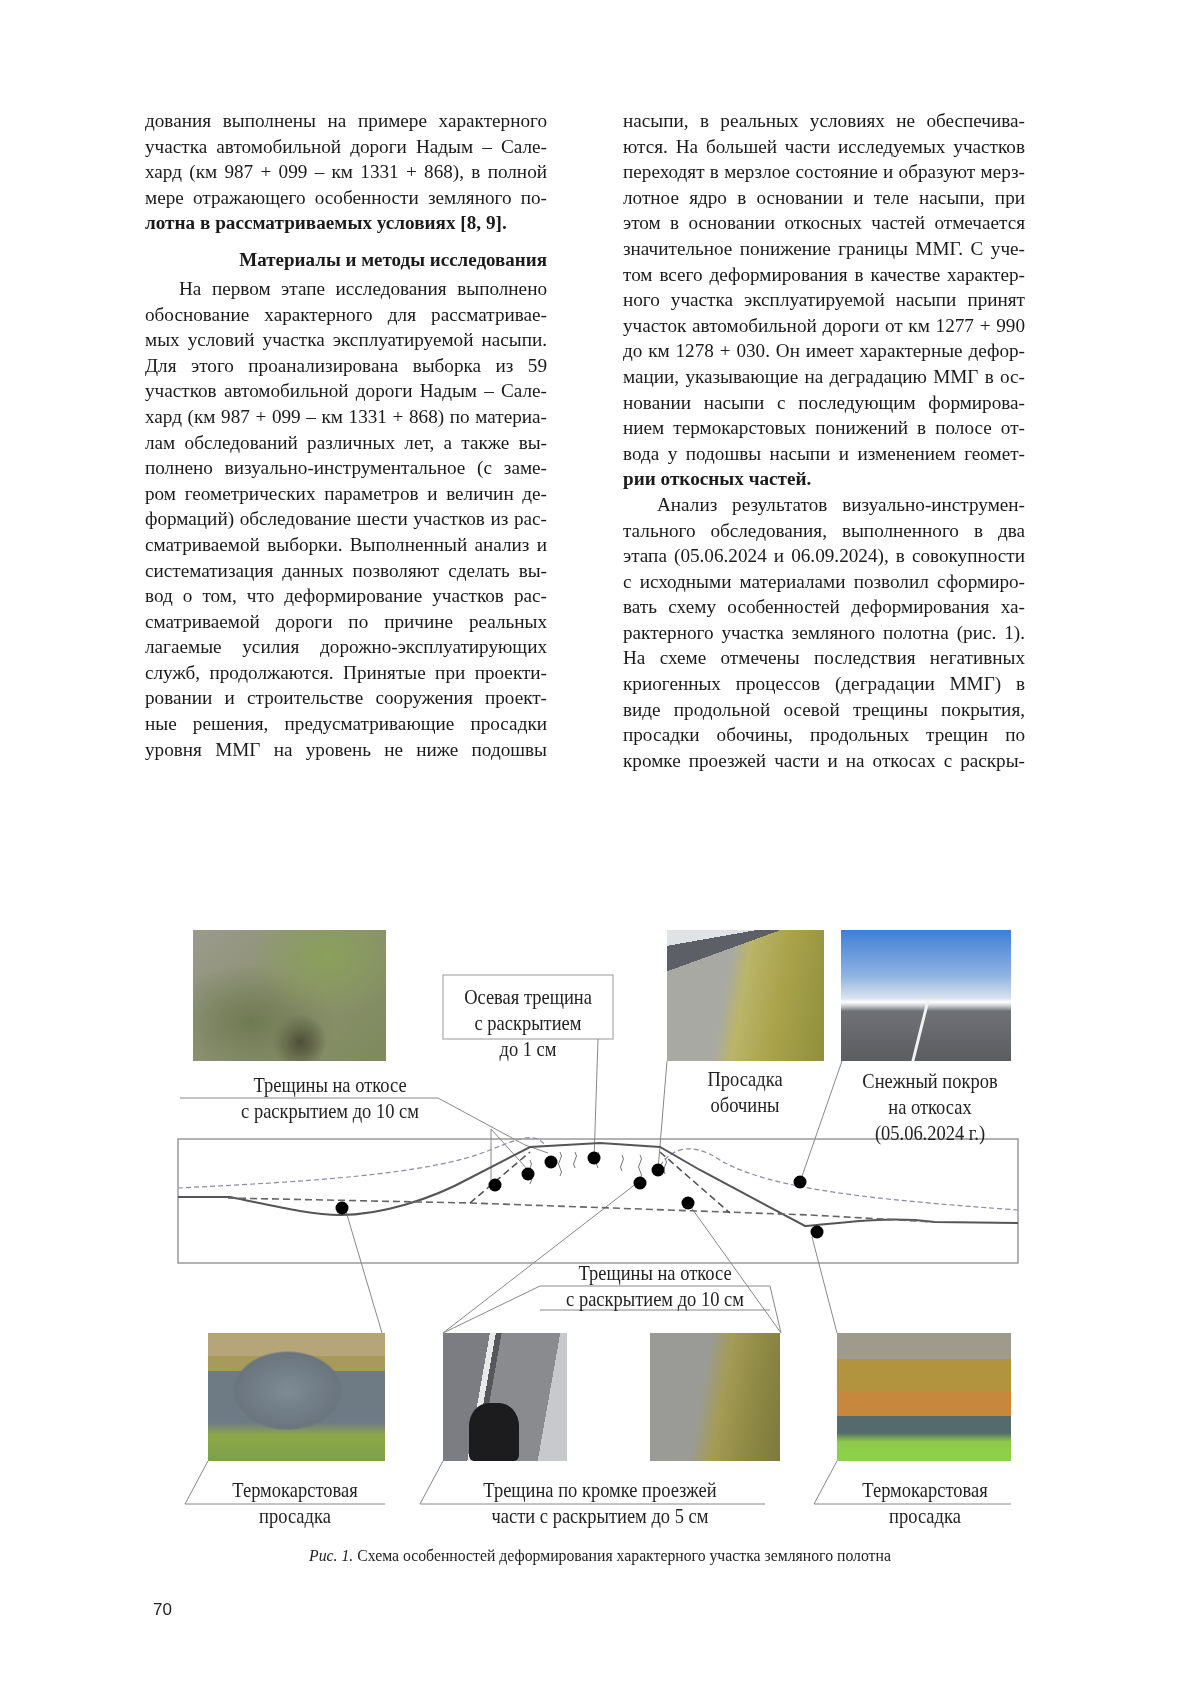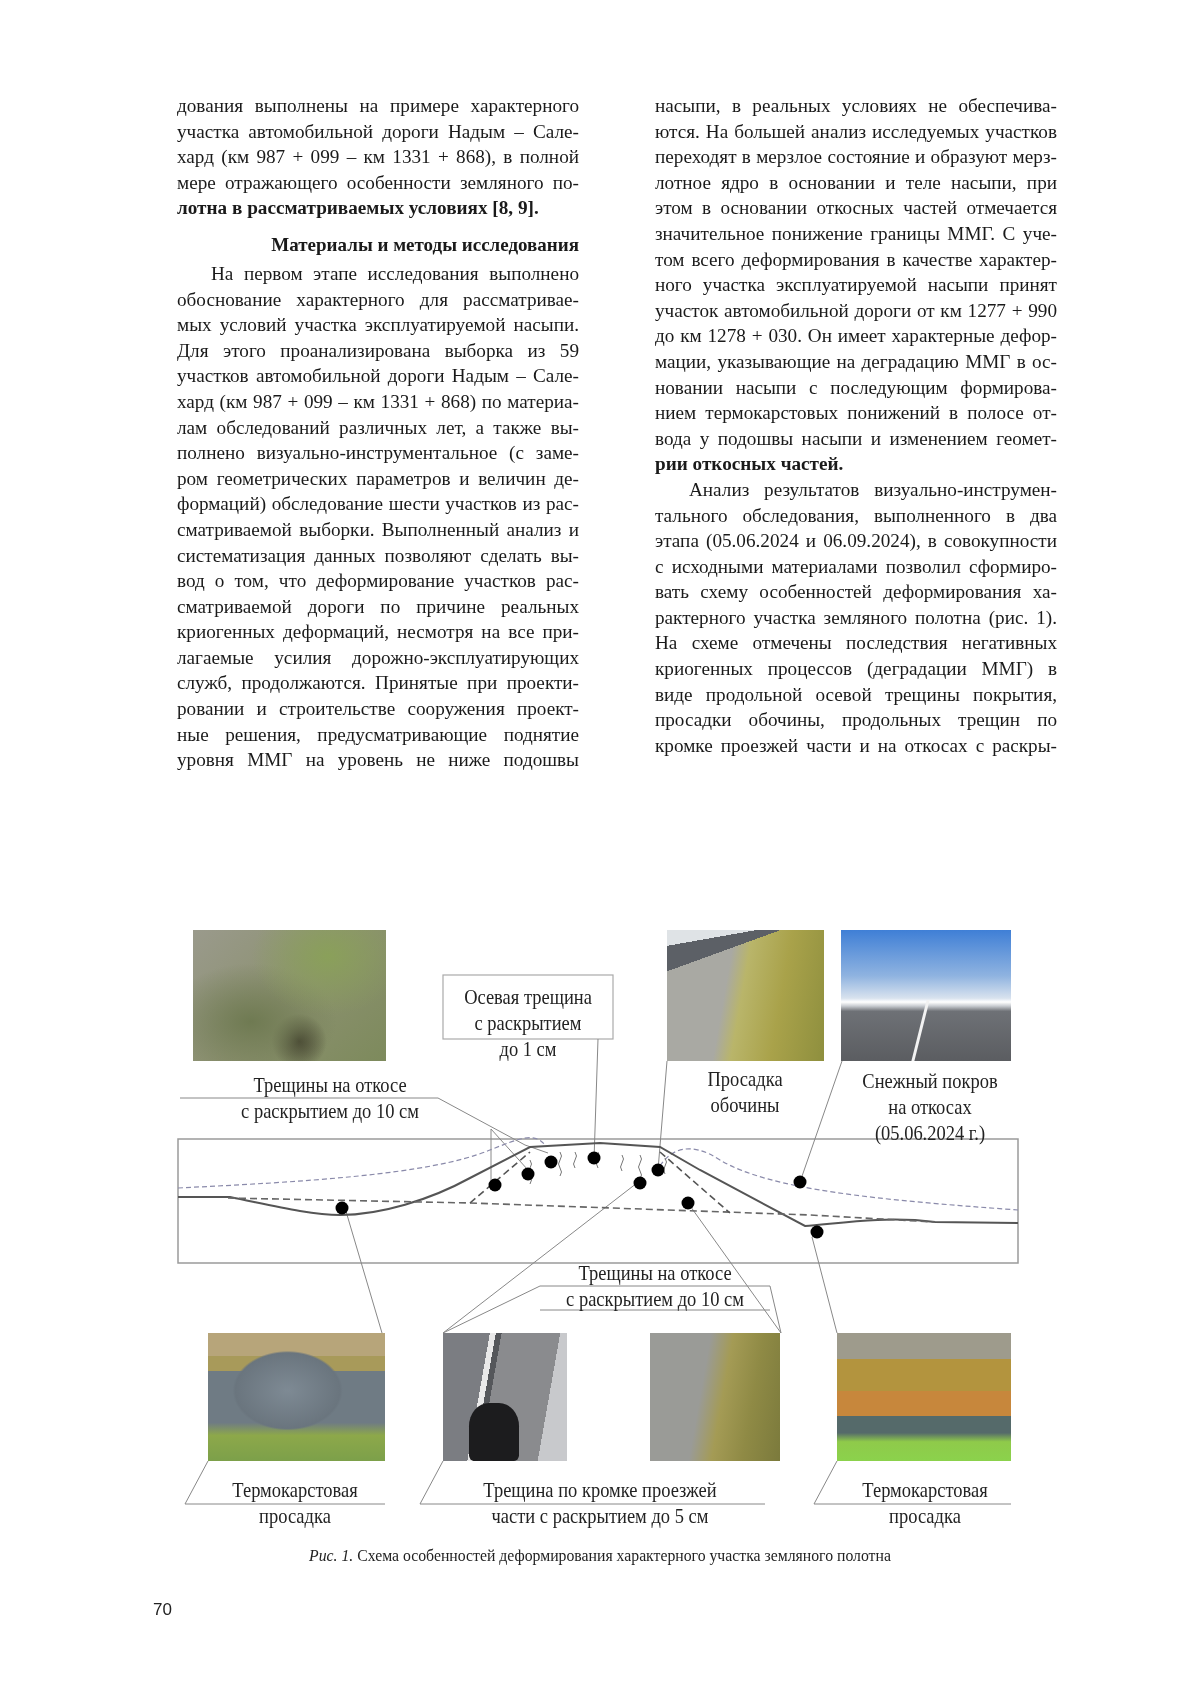--- a/index.html
+++ b/index.html
@@ -1,17 +1,17 @@
 <!DOCTYPE html>
 <html><head>
 <meta charset="utf-8">
 <style>
   html, body { margin: 0; padding: 0; background: #ffffff; }
   body { width: 1200px; height: 1697px; position: relative; overflow: hidden; color: #1a1a1a; }
-  .col { position: absolute; top: 93px; width: 402px; font-family: "Liberation Serif", serif; font-size: 19.2px; line-height: 25.6px; text-align: justify; margin-left: 32px; }
+  .col { position: absolute; top: 108px; width: 402px; font-family: "Liberation Serif", serif; font-size: 19.2px; line-height: 25.6px; text-align: justify; }
   .col.left { left: 145px; }
   .col.right { left: 623px; }
   .col p { margin: 0; }
   .col h3 { margin: 12px 0 4px 0; font-size: 19px; font-weight: bold; text-align: right; line-height: 24px; }
   .line { display: block; text-align: justify; text-align-last: justify; white-space: nowrap; }
   .line.last { text-align-last: left; font-weight: bold; }
   .figure { position: absolute; left: 0; top: 0; width: 1200px; height: 1697px; pointer-events: none; }
   .figure * { pointer-events: auto; }
   .photo { position: absolute; overflow: hidden; }
   .fig-label { position: absolute; font-family: "Liberation Serif", serif; font-size: 21px; line-height: 26px; text-align: center; color: #222; transform: scaleX(0.88); transform-origin: center top; white-space: nowrap; }
@@ -39,33 +39,32 @@
     <span class="line">участков автомобильной дороги Надым – Сале-</span>
     <span class="line">хард (км 987 + 099 – км 1331 + 868) по материа-</span>
     <span class="line">лам обследований различных лет, а также вы-</span>
     <span class="line">полнено визуально-инструментальное (с заме-</span>
     <span class="line">ром геометрических параметров и величин де-</span>
     <span class="line">формаций) обследование шести участков из рас-</span>
     <span class="line">сматриваемой выборки. Выполненный анализ и</span>
     <span class="line">систематизация данных позволяют сделать вы-</span>
     <span class="line">вод о том, что деформирование участков рас-</span>
     <span class="line">сматриваемой дороги по причине реальных</span>
-    <span class="line">криогенных деформаций, несмотря на все при-</span>
     <span class="line">лагаемые усилия дорожно-эксплуатирующих</span>
     <span class="line">служб, продолжаются. Принятые при проекти-</span>
     <span class="line">ровании и строительстве сооружения проект-</span>
-    <span class="line">ные решения, предусматривающие поднятие</span>
+    <span class="line">ные решения, предусматривающие просадки</span>
     <span class="line">уровня ММГ на уровень не ниже подошвы</span>
   </p>
 </div>
 
 <div class="col right">
   <p>
     <span class="line">насыпи, в реальных условиях не обеспечива-</span>
-    <span class="line">ются. На большей анализ исследуемых участков</span>
+    <span class="line">ются. На большей части исследуемых участков</span>
     <span class="line">переходят в мерзлое состояние и образуют мерз-</span>
     <span class="line">лотное ядро в основании и теле насыпи, при</span>
     <span class="line">этом в основании откосных частей отмечается</span>
     <span class="line">значительное понижение границы ММГ. С уче-</span>
     <span class="line">том всего деформирования в качестве характер-</span>
     <span class="line">ного участка эксплуатируемой насыпи принят</span>
     <span class="line">участок автомобильной дороги от км 1277 + 990</span>
     <span class="line">до км 1278 + 030. Он имеет характерные дефор-</span>
     <span class="line">мации, указывающие на деградацию ММГ в ос-</span>
     <span class="line">новании насыпи с последующим формирова-</span>

